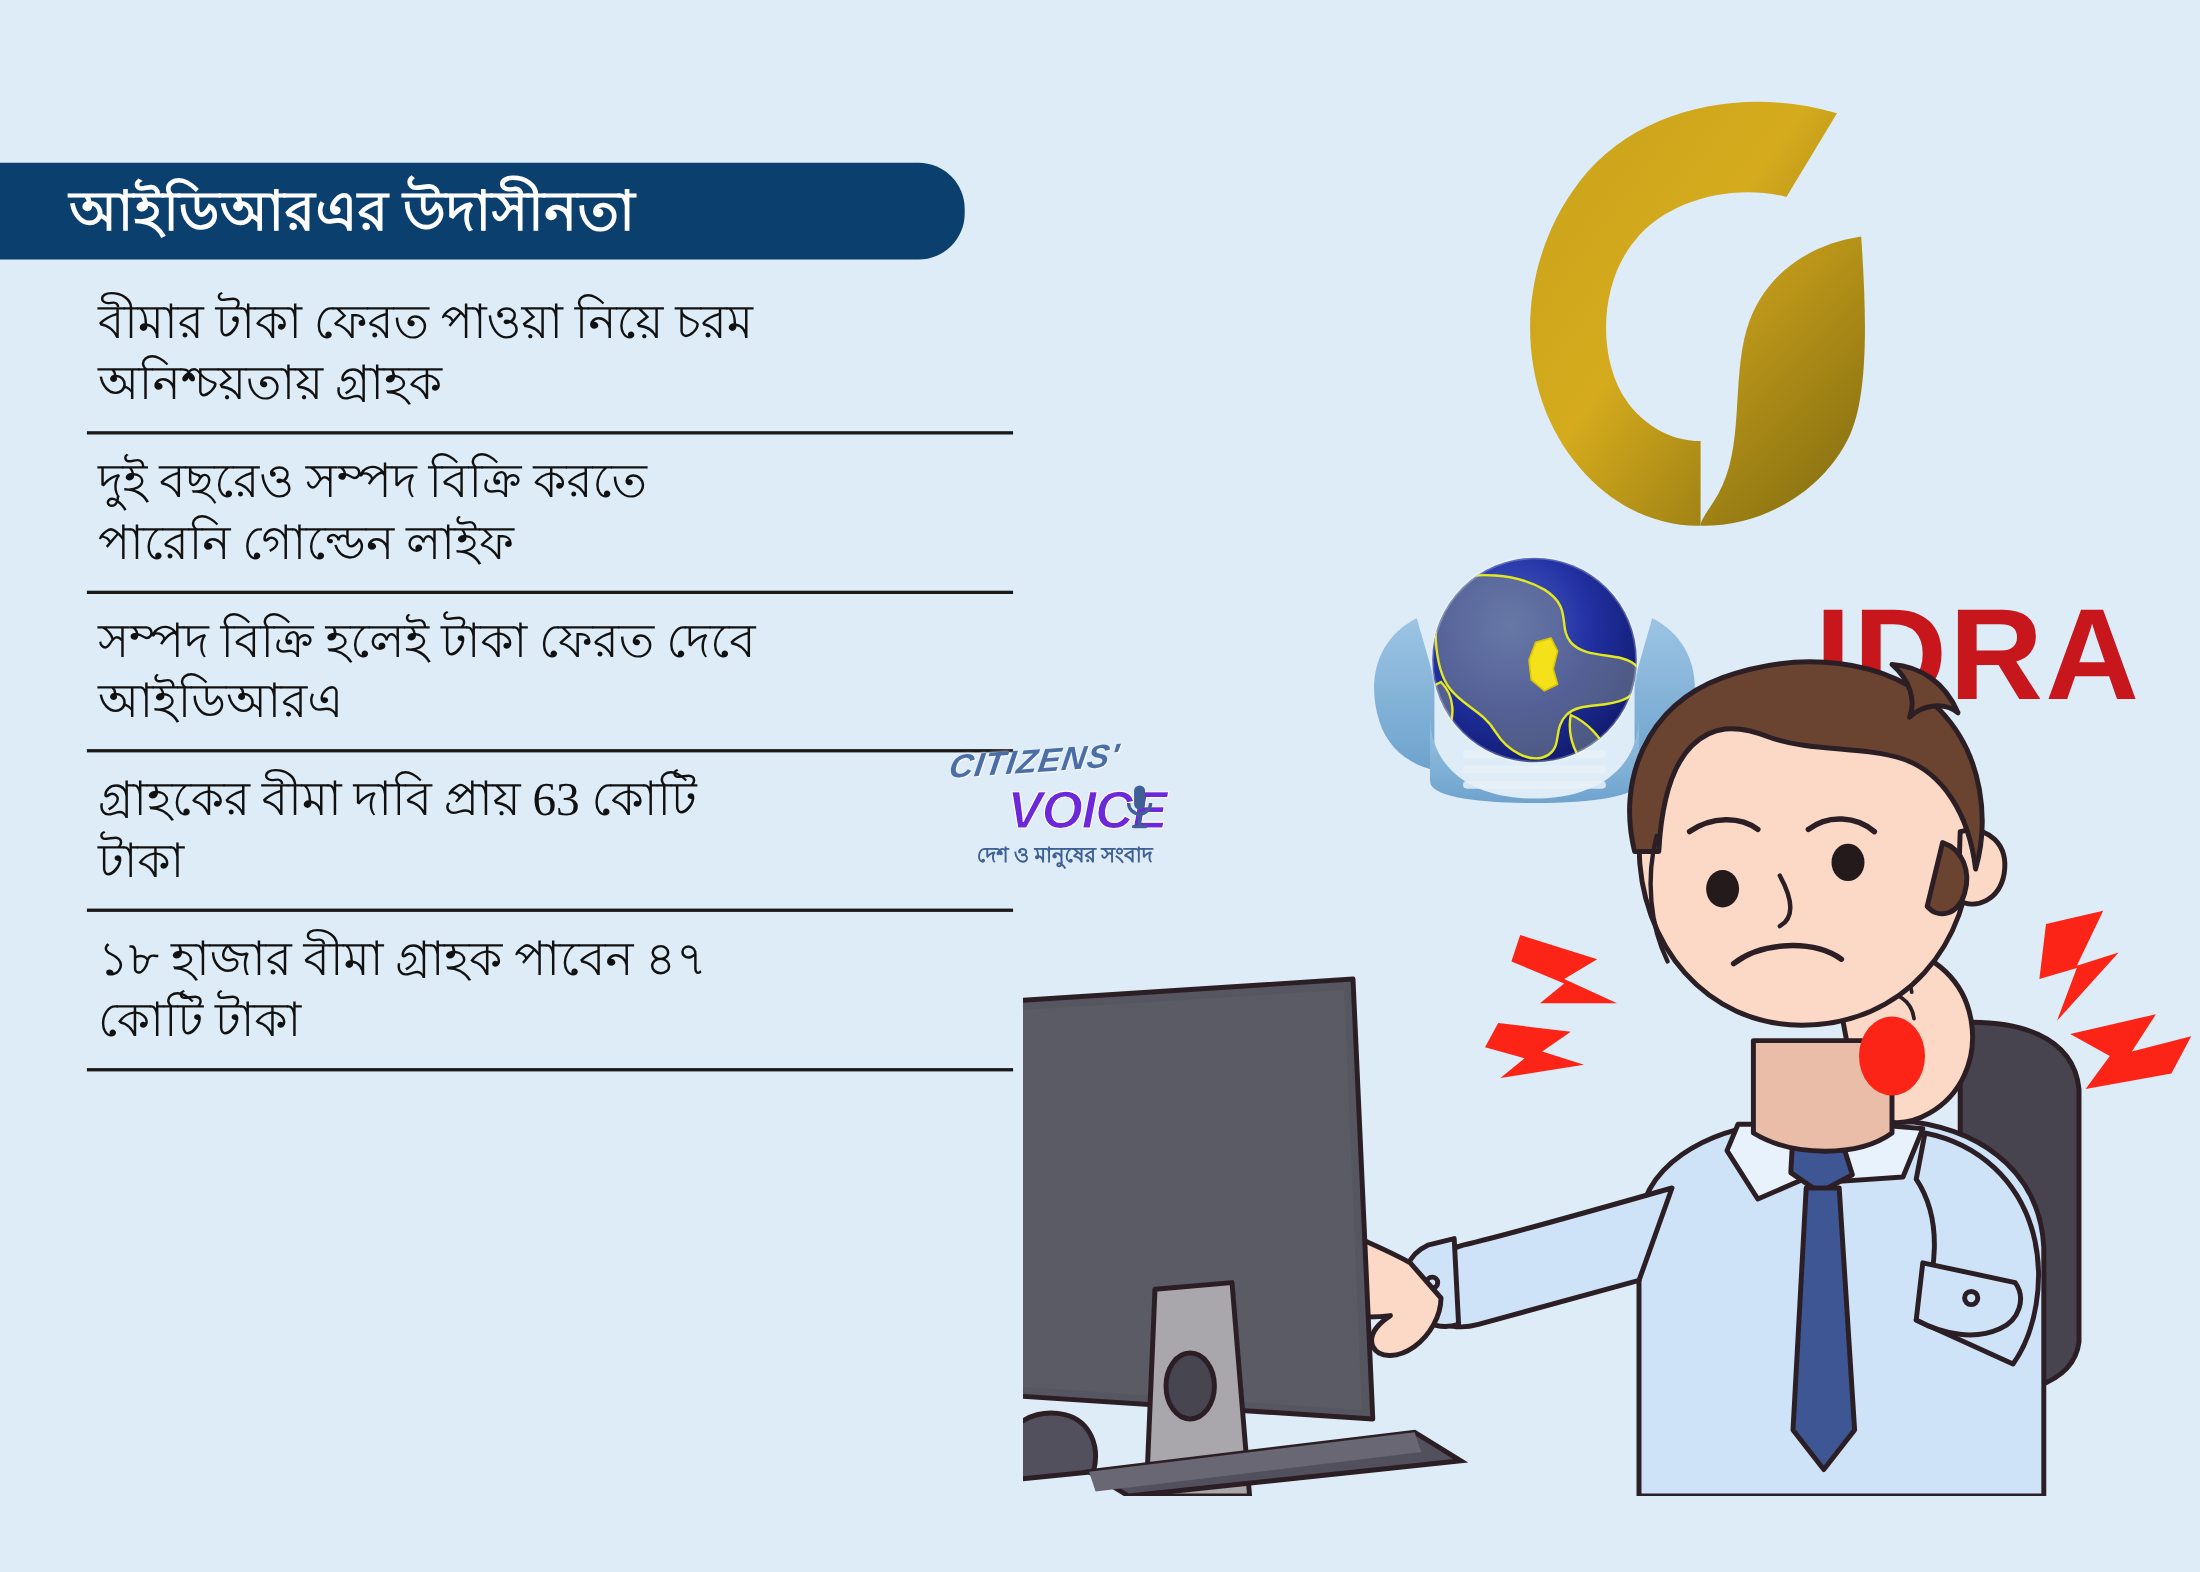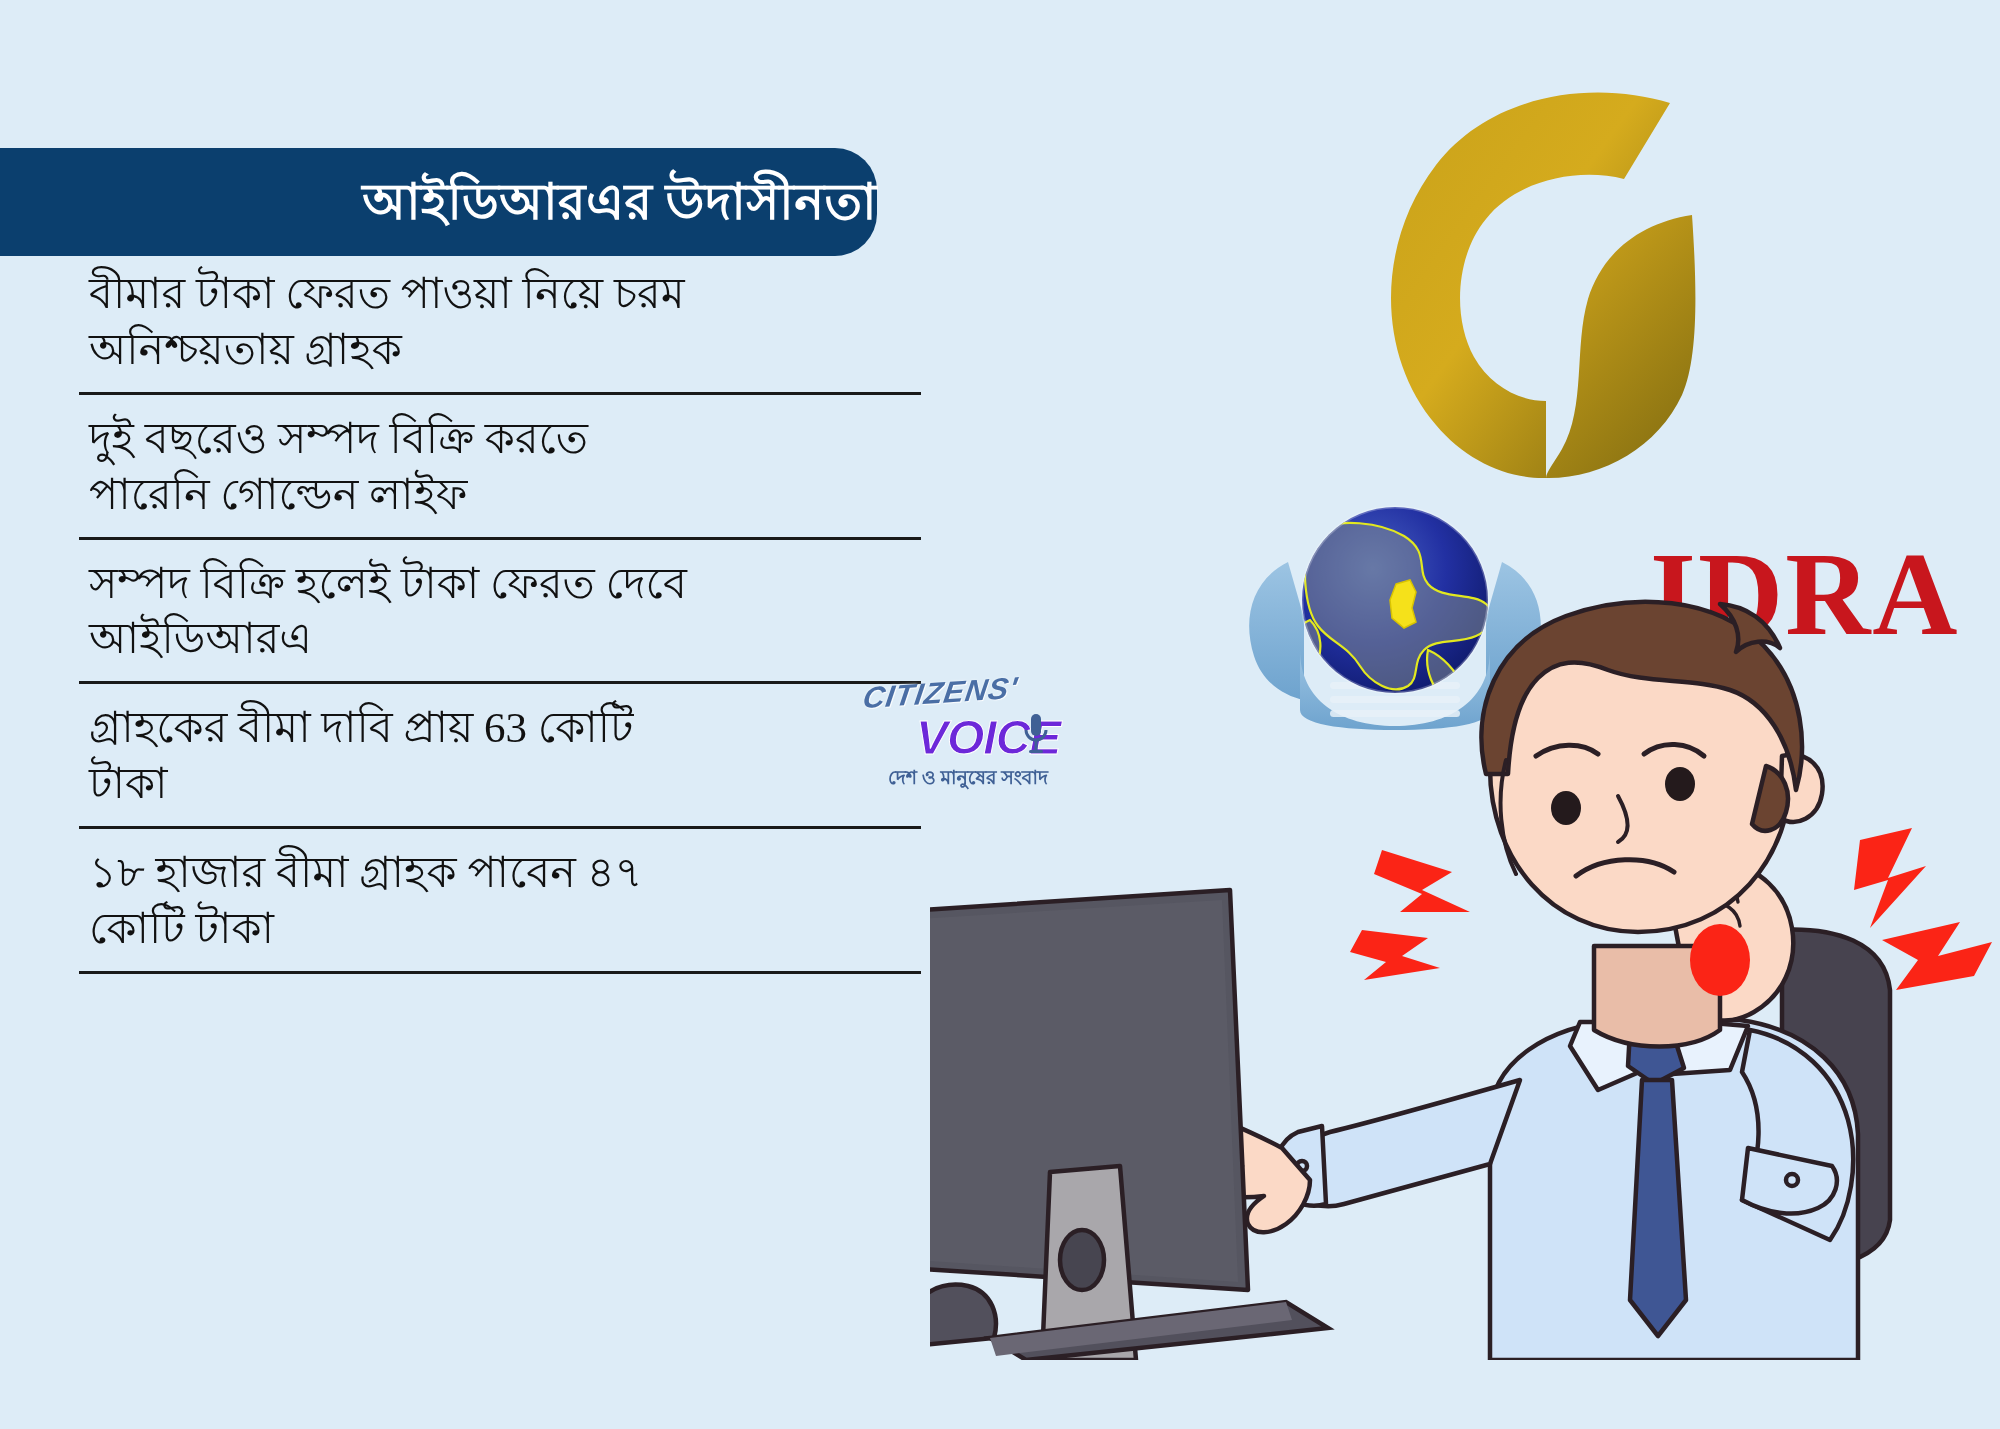--- a/index.html
+++ b/index.html
@@ -9,24 +9,24 @@
     font-family:"Liberation Sans", sans-serif;
     overflow:hidden;
     position:relative;
   }
   #canvas{position:absolute;left:0;top:0;width:2000px;height:1429px;overflow:hidden;background:#ddecf7;}
 
   
   #left-panel{position:absolute;left:0;top:0;width:900px;height:1429px;}
 
   #headline-banner{
-    position:absolute;left:0;top:148px;width:877px;height:108px;
+    position:absolute;left:0;top:148px;width:877px;height:88px;
     background:#0b3f6e;
     border-radius:0 42px 42px 0;
-    display:flex;align-items:center;justify-content:flex-end;
+    display:flex;align-items:center;
   }
   #headline-text{
     color:#ffffff;
     font-size:50px;
     font-weight:700;
     letter-spacing:.5px;
     margin-left:63px;
     line-height:1;
     white-space:nowrap;
     font-family:"Liberation Serif", serif;
@@ -74,21 +74,21 @@
     white-space:nowrap;
   }
 
   
   #golden-logo{position:absolute;left:1340px;top:55px;width:420px;height:430px;}
 
   
   #idra-logo{position:absolute;left:1180px;top:500px;width:760px;height:230px;}
   #idra-text{
     position:absolute;left:470px;top:36px;
-    font-family:Liberation Serif, serif;
+    font-family:Liberation Sans, sans-serif;
     font-size:118px;font-weight:700;
     color:#c8161d;letter-spacing:2px;
     line-height:1;
   }
 
   
   #illustration{position:absolute;left:930px;top:560px;width:1070px;height:800px;}
 </style>
 </head>
 <body>

